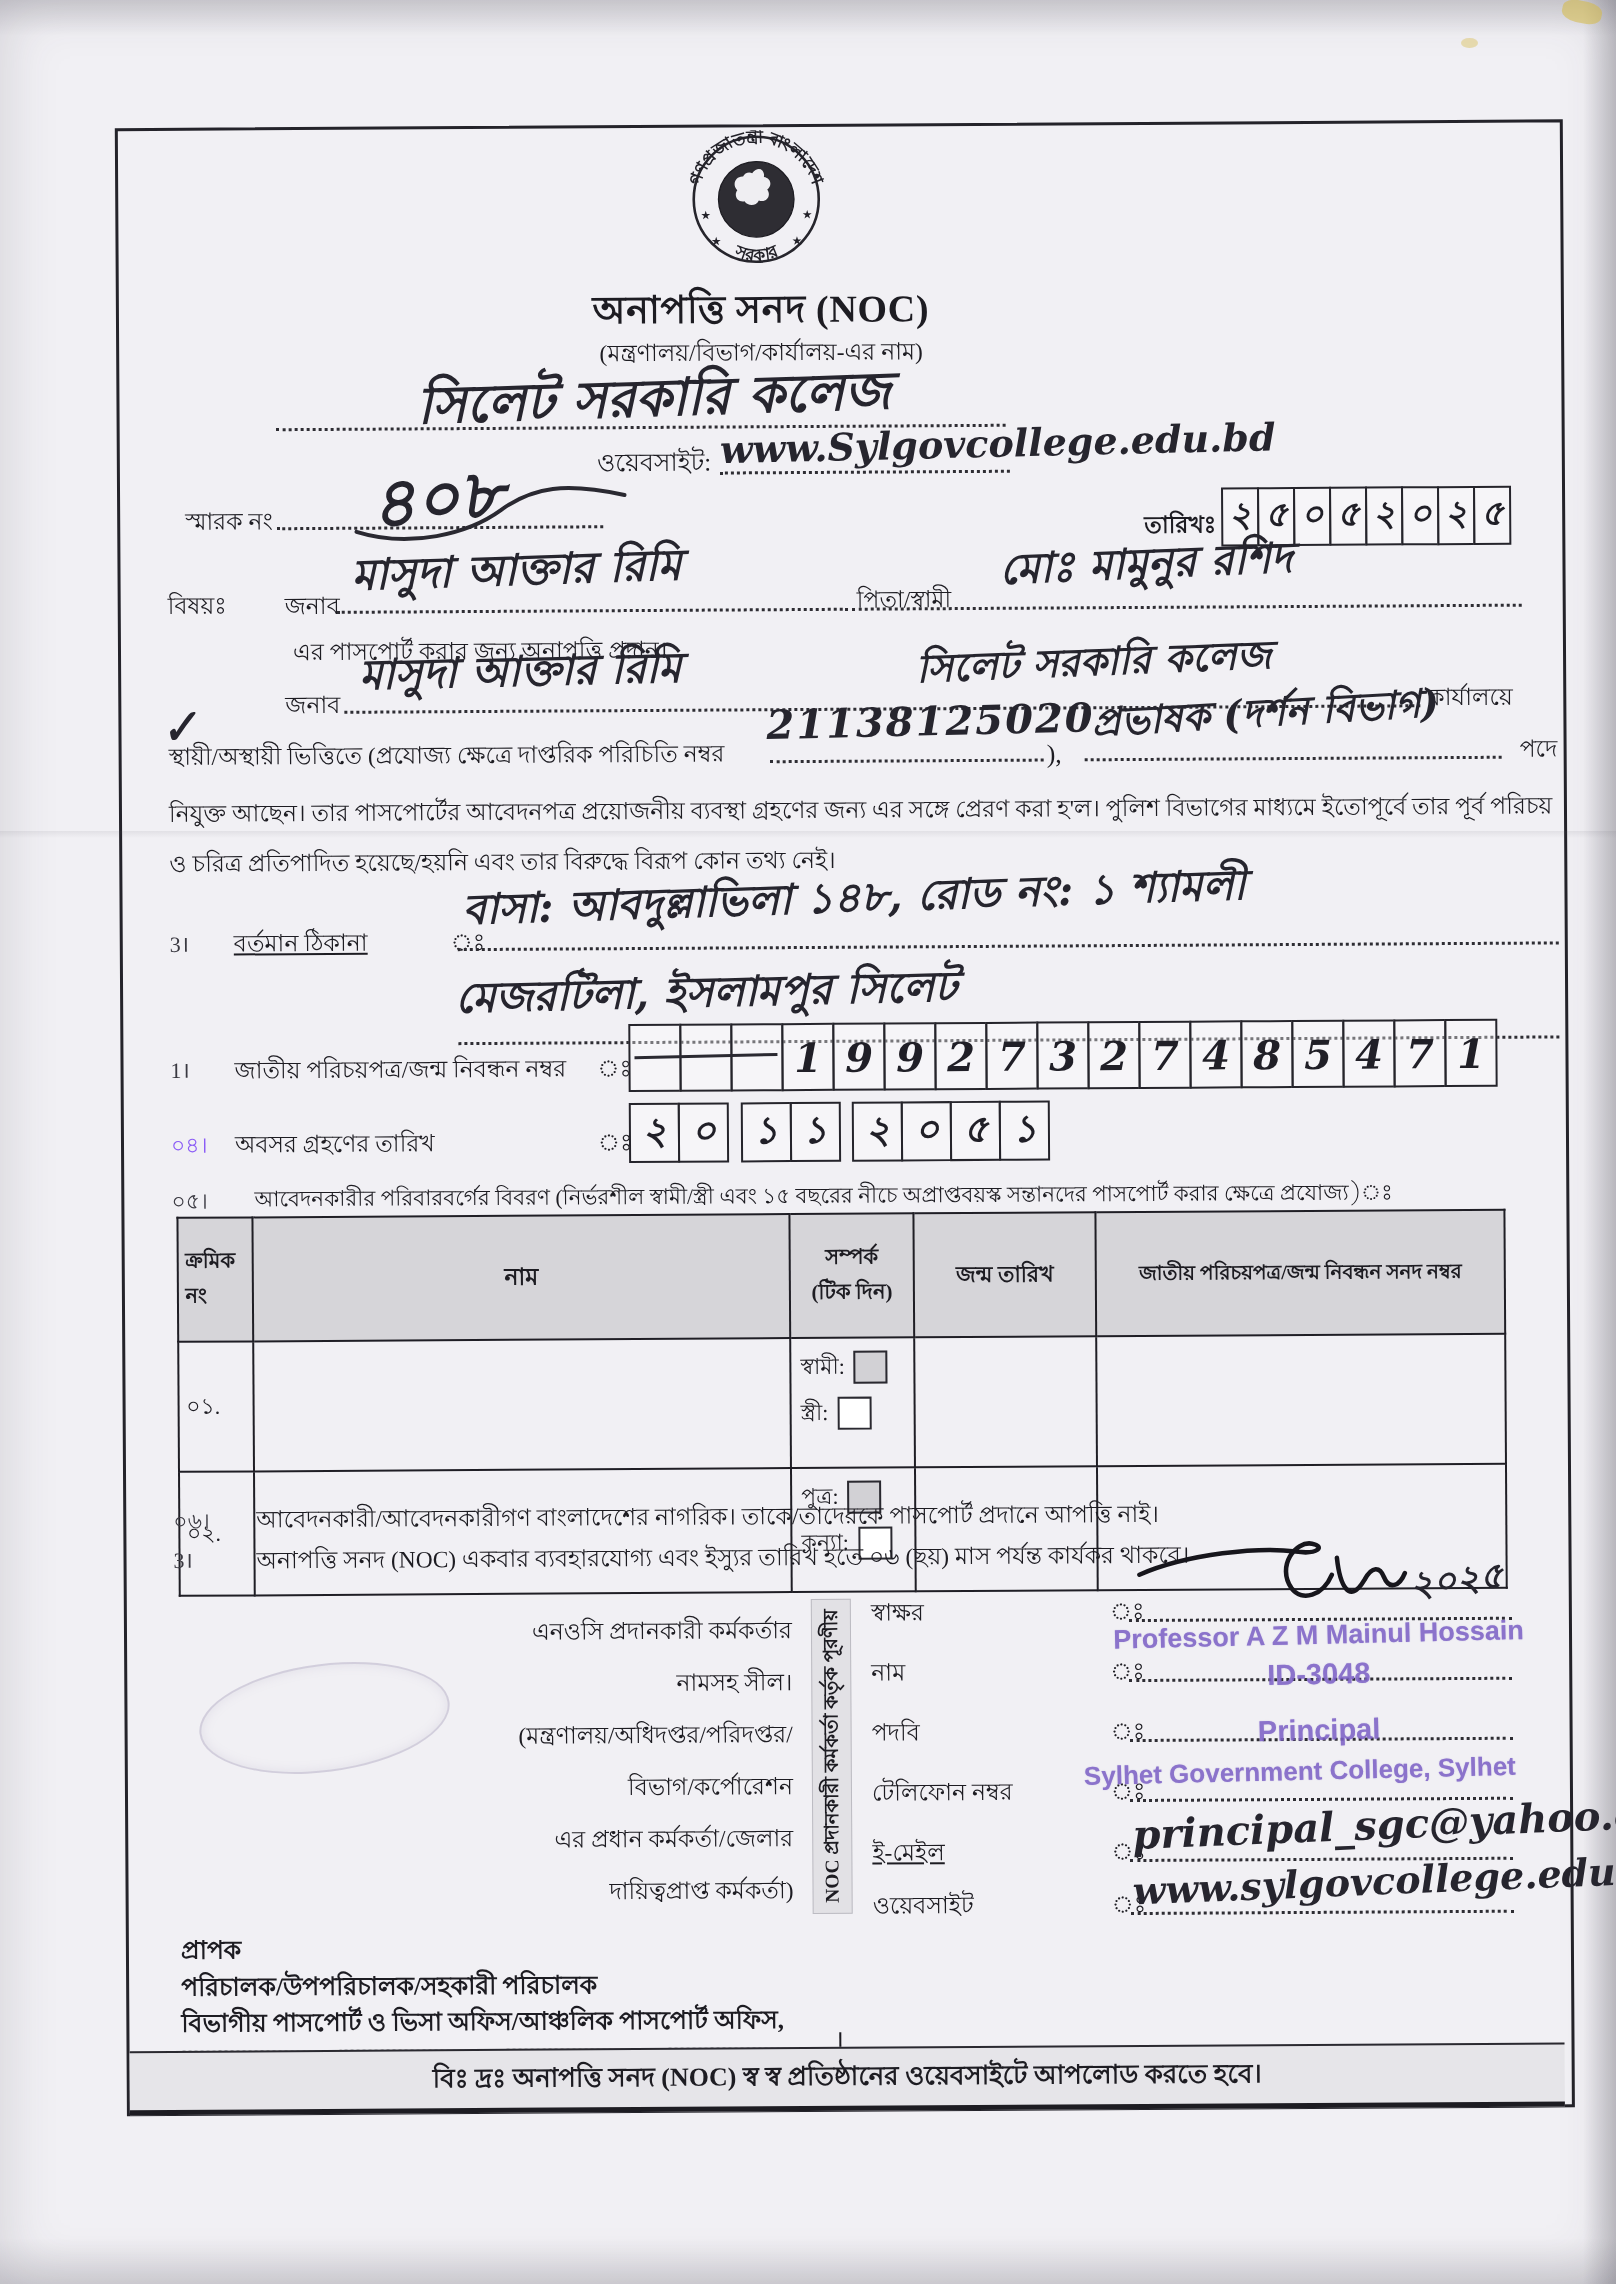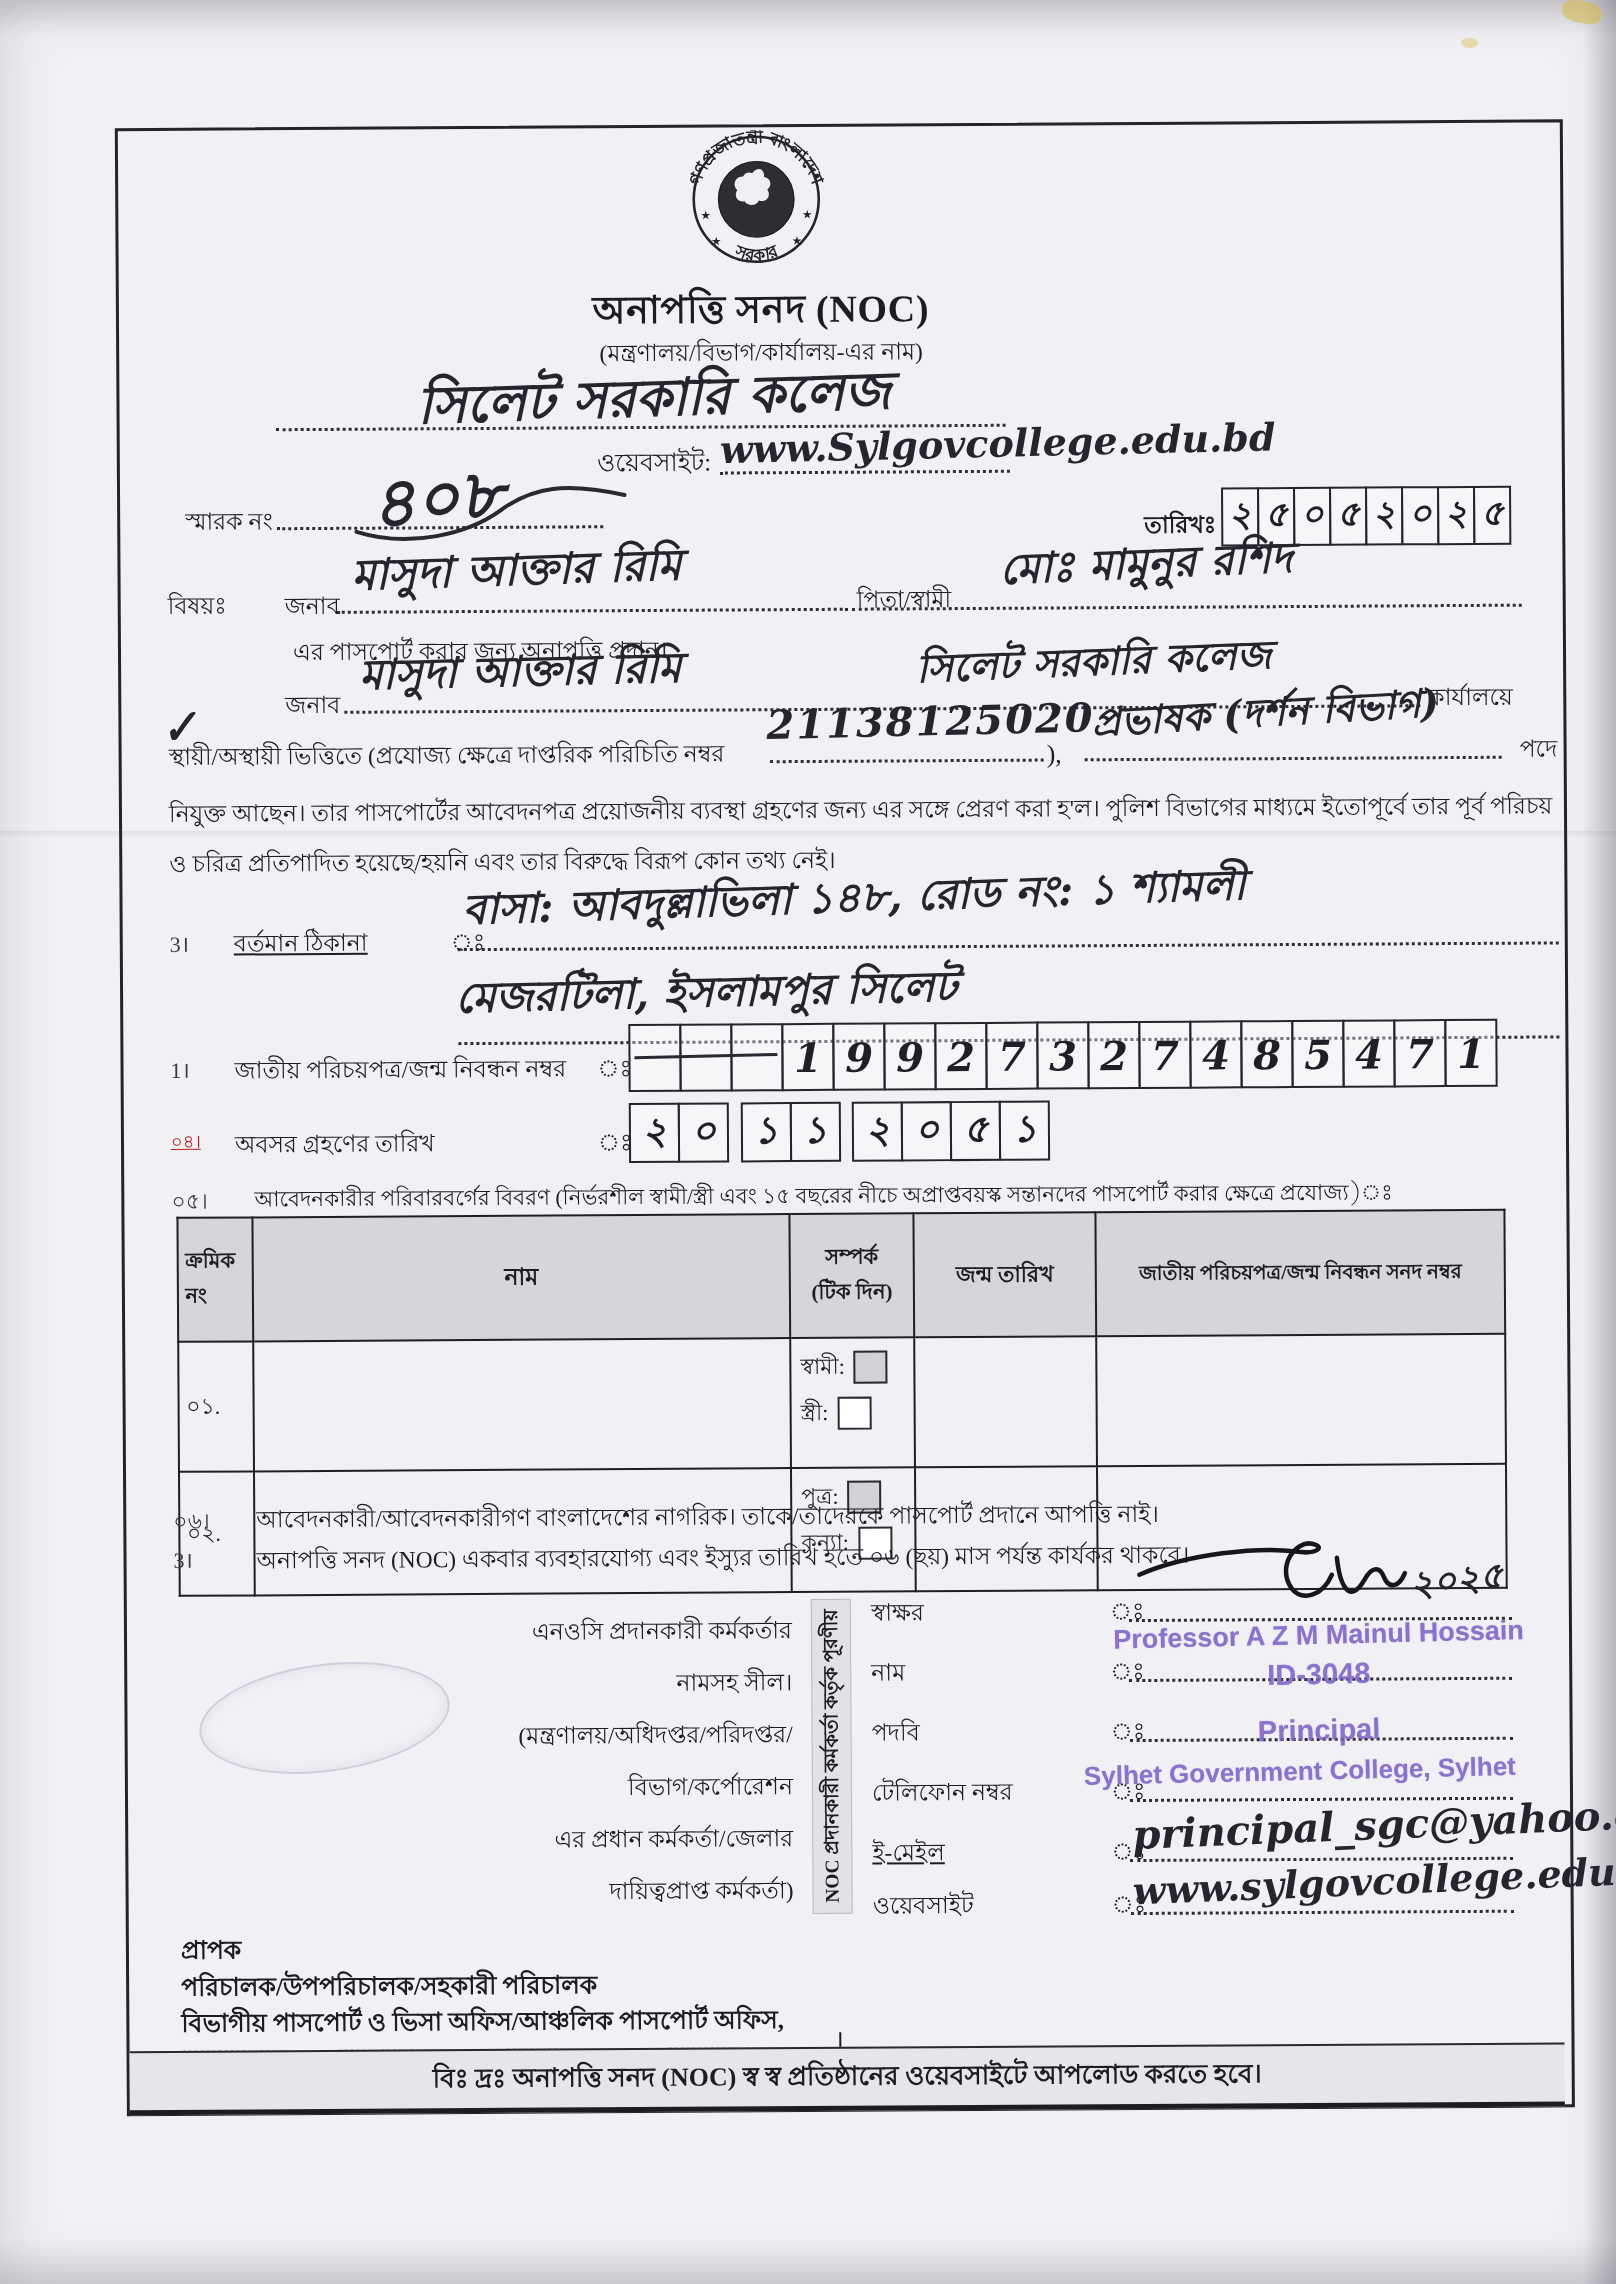--- a/index.html
+++ b/index.html
@@ -140,21 +140,21 @@
     <span class="cell hdig" style="width:53px;height:68px;font-size:40px;">7</span>
     <span class="cell hdig" style="width:53px;height:68px;font-size:40px;">4</span>
     <span class="cell hdig" style="width:53px;height:68px;font-size:40px;">8</span>
     <span class="cell hdig" style="width:53px;height:68px;font-size:40px;">5</span>
     <span class="cell hdig" style="width:53px;height:68px;font-size:40px;">4</span>
     <span class="cell hdig" style="width:53px;height:68px;font-size:40px;">7</span>
     <span class="cell hdig" style="width:53px;height:68px;font-size:40px;">1</span>
   </div>
   <div class="abs" style="left:635px;top:1054px;width:143px;border-top:3.9px solid #2a2931;transform:rotate(-1deg);"></div>
 
-  <div class="abs printed" style="left:171px;top:1124px;font-size:18px;color:#b91c1c;text-decoration:underline;">০৪।</div>
+  <div class="abs printed" style="left:171px;top:1124px;font-size:22px;color:#8b5cf6;">০৪।</div>
   <div class="abs printed" style="left:235px;top:1123px;font-size:23.5px;">অবসর গ্রহণের তারিখ</div>
   <div class="abs printed" style="left:598px;top:1123px;font-size:23.5px;">ঃ</div>
   <div class="abs cellrow" style="left:629px;top:1102px;gap:0;">
     <span class="cell hdig" style="width:51px;height:60px;font-size:38px;">২</span>
     <span class="cell hdig" style="width:51px;height:60px;font-size:38px;">০</span>
     <span class="cell hdig" style="width:51px;height:60px;font-size:38px;margin-left:11.7px;">১</span>
     <span class="cell hdig" style="width:51px;height:60px;font-size:38px;">১</span>
     <span class="cell hdig" style="width:51px;height:60px;font-size:38px;margin-left:11.7px;">২</span>
     <span class="cell hdig" style="width:51px;height:60px;font-size:38px;">০</span>
     <span class="cell hdig" style="width:51px;height:60px;font-size:38px;">৫</span>

